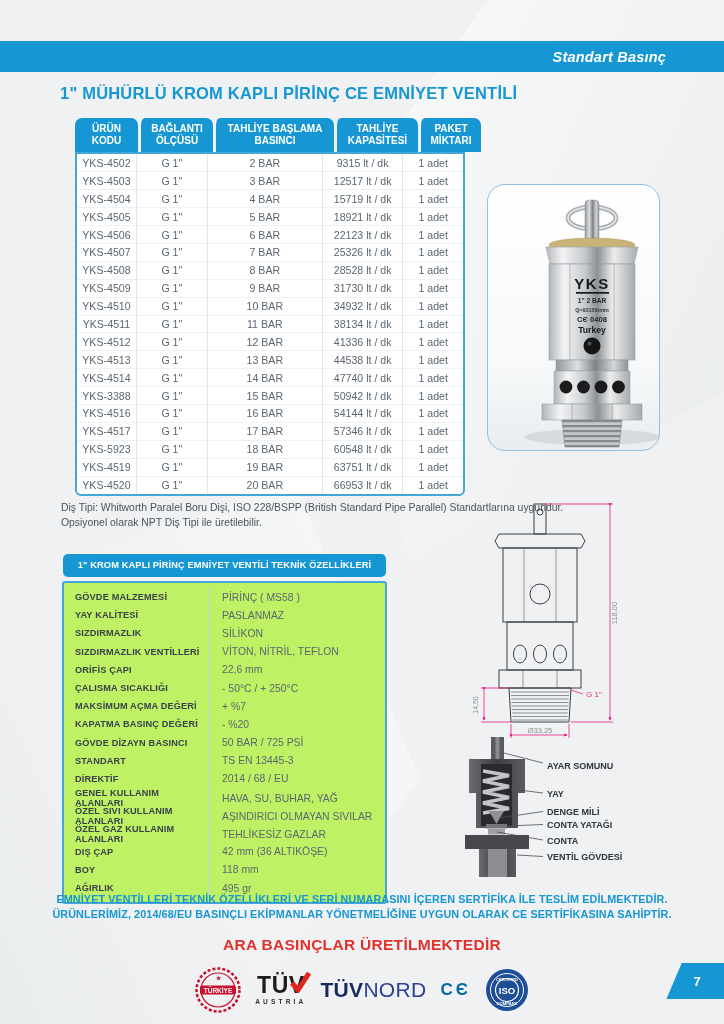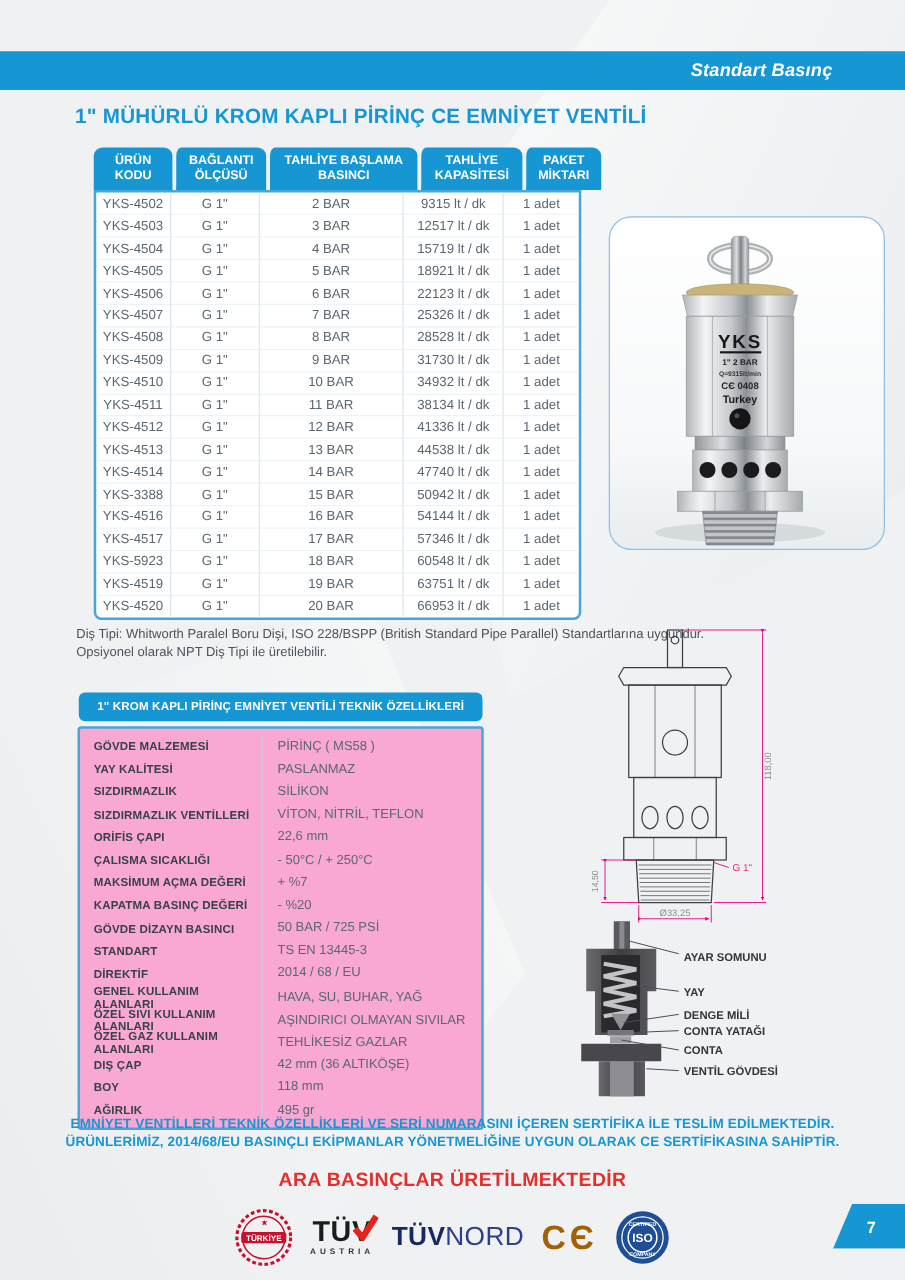--- a/index.html
+++ b/index.html
@@ -32,34 +32,34 @@
       height:34px; border-radius:7px 7px 0 0; border-left:3px solid #eff1f2; padding:2px 3px; }
   .ptable-head .hcell:first-child { border-left:none; }
   .ptable-body { border:2px solid #46a6d8; border-radius:0 0 6px 6px; overflow:hidden; background:#fff; }
   .ptable-body table { width:100%; border-collapse:collapse; }
   .ptable-body td { height:17.9px; font-size:10.6px; color:#5b6670; text-align:center;
       border-left:1px solid #d9e8f2; border-top:1px solid #ecf3f8; padding:0 2px; }
   .ptable-body tr:first-child td { border-top:none; }
   .ptable-body td:first-child { border-left:none; }
 
   
-  .photo-card { position:absolute; left:487px; top:173px; width:221px; height:267px;
+  .photo-card { position:absolute; left:487px; top:184px; width:173px; height:267px;
       background:linear-gradient(180deg,#ffffff 0%,#f6f8f9 70%,#e9edef 100%);
       border:1.5px solid #8fc0e6; border-radius:18px; overflow:hidden; }
 
   
   .notes { position:absolute; left:61px; top:500px; width:610px;
            font-size:10.4px; color:#4b545c; line-height:15px; }
 
   
   .stable { position:absolute; left:62px; top:554px; width:325px; }
   .stable-head { height:23px; line-height:23px; background:#1697d4; color:#fff;
       font-weight:700; font-size:9.3px; text-align:center; border-radius:5px;
       margin:0 1px 4px 1px; letter-spacing:.1px; }
-  .stable-body { border:2px solid #46a6d8; border-radius:3px; background:#f9a8d4; padding:5px 0; }
+  .stable-body { border:2px solid #46a6d8; border-radius:3px; background:#bef264; padding:5px 0; }
   .spec-row { display:grid; grid-template-columns:145px 1fr; height:18.2px; }
   .spec-label { display:flex; align-items:center; padding-left:11px;
       font-size:9.2px; font-weight:700; color:#39414a; letter-spacing:.15px; }
   .spec-value { display:flex; align-items:center; padding-left:12px;
       font-size:10.4px; color:#5b6670; border-left:1px solid #bcd4e6; }
 
   
   .tech-drawing { position:absolute; left:425px; top:502px; width:290px; height:245px; }
   .cutaway { position:absolute; left:435px; top:733px; width:285px; height:155px; }
 
@@ -72,21 +72,21 @@
   .logo-row { position:absolute; left:0; top:964px; width:724px; height:52px;
       display:flex; align-items:center; justify-content:center; gap:14px; }
   .logo-stamp { width:46px; height:46px; }
   .logo-tuv-a { display:flex; flex-direction:column; align-items:center; line-height:1; }
   .logo-tuv-a .tuv-word { position:relative; font-size:23px; font-weight:800; color:#1c1c1c; letter-spacing:.5px; }
   .logo-tuv-a .tuv-check { position:absolute; right:-6px; top:-3px; width:22px; height:22px; }
   .logo-tuv-a .tuv-sub { font-size:6.5px; letter-spacing:3.2px; color:#333; margin-top:2px; font-weight:600; }
   .logo-tuv-n { font-size:21px; letter-spacing:.3px; }
   .logo-tuv-n .b { font-weight:800; color:#172a60; }
   .logo-tuv-n .n { font-weight:500; color:#2d3f8f; }
-  .logo-ce { font-size:27px; font-weight:700; color:#a16207; letter-spacing:3px; }
+  .logo-ce { font-size:17px; font-weight:700; color:#0369a1; letter-spacing:3px; }
   .logo-iso { width:44px; height:44px; }
 
   .page-num { position:absolute; left:660px; top:963px; width:64px; height:36px;
       background:#1697d4; clip-path:polygon(34% 0, 100% 0, 100% 100%, 10% 100%);
       display:flex; align-items:center; justify-content:center; }
   .page-num span { color:#fff; font-weight:800; font-size:13px; padding-left:10px; }
 
   svg text { font-family:"Liberation Sans", sans-serif; }
 </style>
 </head>

